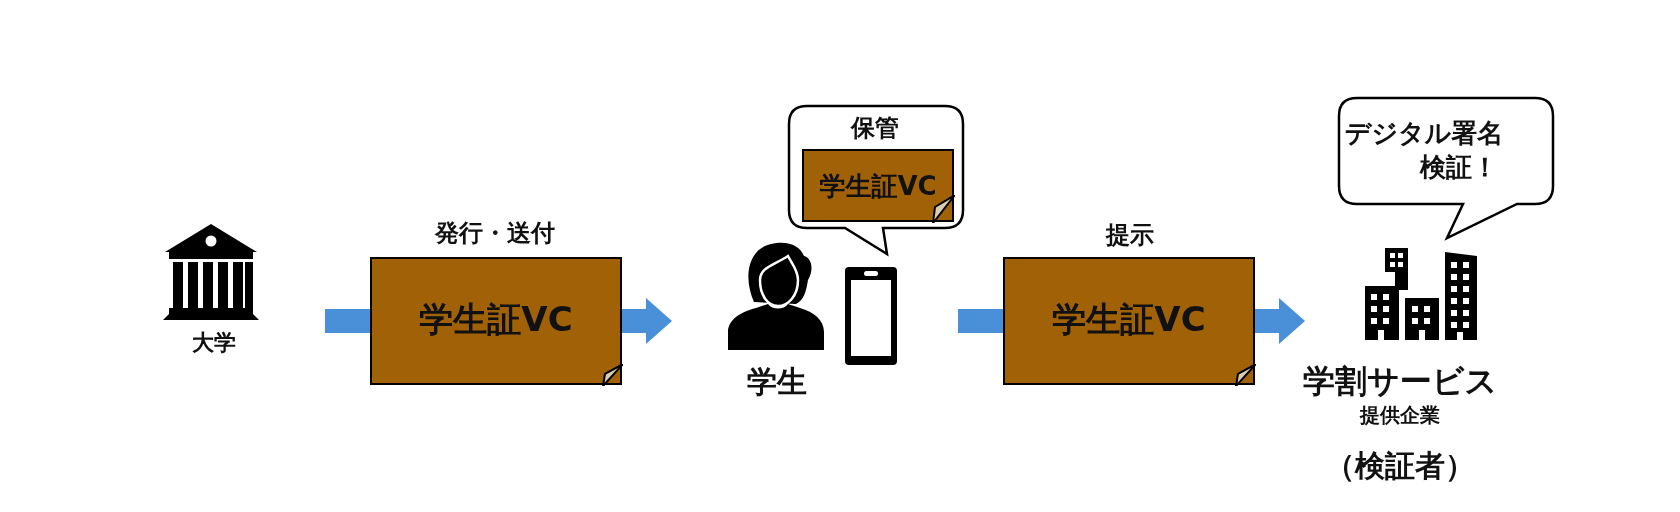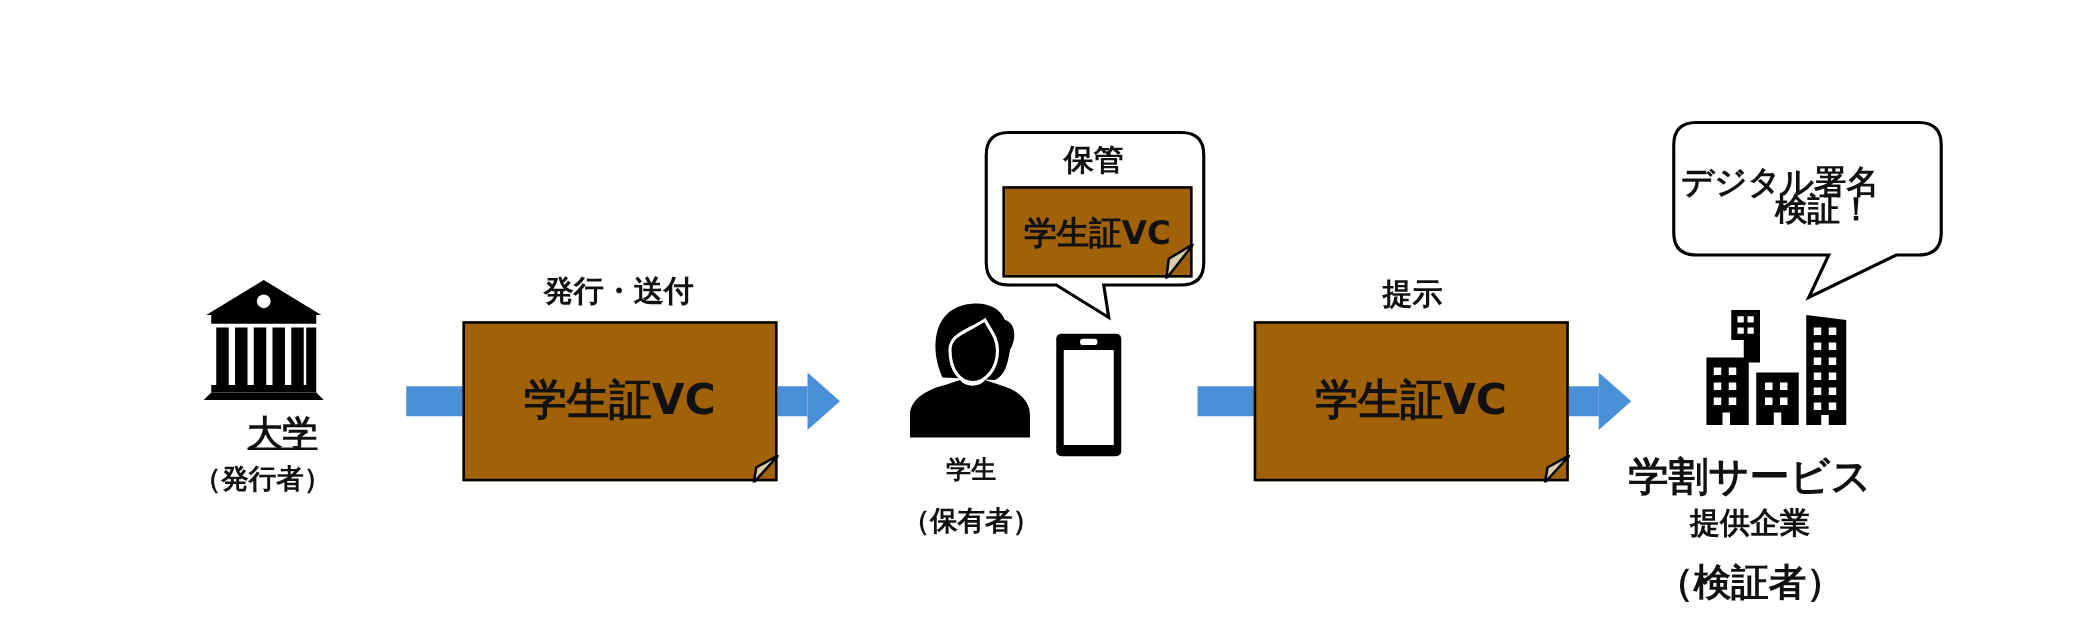--- a/index.html
+++ b/index.html
@@ -24,22 +24,21 @@
     <rect x="8" y="30" width="84" height="7" fill="#000"></rect>
     <rect x="12" y="40" width="10" height="46" fill="#000"></rect>
     <rect x="27" y="40" width="10" height="46" fill="#000"></rect>
     <rect x="42" y="40" width="10" height="46" fill="#000"></rect>
     <rect x="57" y="40" width="10" height="46" fill="#000"></rect>
     <rect x="72" y="40" width="10" height="46" fill="#000"></rect>
     <rect x="84" y="40" width="8" height="46" fill="#000"></rect>
     <rect x="8" y="86" width="84" height="6" fill="#000"></rect>
     <polygon points="2,98 8,92 92,92 98,98" fill="#000"></polygon>
   </svg>
-  <div class="abs label" style="left:16px; top:106px; width:110px; font-size:28px;text-decoration:underline;">大学</div>
-  <div class="abs label" style="left:-10px; top:146px; width:130px; font-size:22px;">（発行者）</div>
+  <div class="abs label" style="left:4px; top:106px; width:110px; font-size:22px;">大学</div>
 </div>
 
 <div class="arrow" style="left:325px; top:309px; width:48px; height:24px; background:#4a90d9;"></div>
 <div class="abs label" style="left:370px; top:217px; width:250px; font-size:24px;">発行・送付</div>
 <div class="vc-card" style="left:370px; top:257px; width:252px; height:128px;">
   <div class="vc-text" style="top:38px; font-size:34px;">学生証VC</div>
   <svg class="fold" style="right:-3px; bottom:-3px;" width="24" height="22" viewBox="0 0 24 22">
     <polygon points="24,0 4,22 6,10" fill="#d9cdb0" stroke="#000" stroke-width="2"></polygon>
   </svg>
 </div>
@@ -52,22 +51,21 @@
   <svg class="abs" style="left:6px; top:0;" width="100" height="112" viewBox="0 0 100 112">
     <path d="M28,62 C18,40 20,10 45,4 C62,0 74,6 78,16 C86,18 88,30 82,40 C80,52 78,60 70,64 Z" fill="#000"></path>
     <path d="M34,40 C34,28 46,26 62,16 C66,24 72,30 72,40 C72,56 62,66 52,66 C42,66 34,56 34,40 Z" fill="#000" stroke="#fff" stroke-width="2.5"></path>
     <path d="M2,110 L2,92 C2,80 14,72 30,68 L42,64 C46,70 58,70 62,64 L74,68 C88,72 98,80 98,92 L98,110 Z" fill="#000"></path>
   </svg>
   <svg class="abs" style="left:124px; top:26px;" width="54" height="100" viewBox="0 0 54 100">
     <rect x="1" y="1" width="52" height="98" rx="4" fill="#000"></rect>
     <rect x="7" y="14" width="40" height="76" fill="#fff"></rect>
     <rect x="20" y="5" width="14" height="5" rx="2.5" fill="#fff"></rect>
   </svg>
-  <div class="abs label" style="left:0; top:122px; width:114px; font-size:20px;">学生</div>
-  <div class="abs label" style="left:-10px; top:162px; width:134px; font-size:22px;">（保有者）</div>
+  <div class="abs label" style="left:0; top:122px; width:114px; font-size:30px;">学生</div>
 </div>
 
 <svg class="bubble" style="left:787px; top:104px;" width="180" height="156" viewBox="0 0 180 156">
   <path d="M20,2 L158,2 Q176,2 176,20 L176,106 Q176,124 158,124 L96,124 L100,150 L58,124 L20,124 Q2,124 2,106 L2,20 Q2,2 20,2 Z" fill="#fff" stroke="#000" stroke-width="2.5"></path>
 </svg>
 <div class="abs label" style="left:810px; top:112px; width:130px; font-size:24px;">保管</div>
 <div class="vc-card" style="left:802px; top:149px; width:152px; height:73px;">
   <div class="vc-text" style="top:18px; font-size:26px;">学生証VC</div>
   <svg class="fold" style="right:-3px; bottom:-3px;" width="26" height="28" viewBox="0 0 26 28">
     <polygon points="26,0 4,28 6,12" fill="#d9cdb0" stroke="#000" stroke-width="2"></polygon>
@@ -83,21 +81,21 @@
   </svg>
 </div>
 <svg class="arrow" style="left:1255px; top:298px;" width="50" height="46" viewBox="0 0 50 46">
   <rect x="0" y="11" width="24" height="24" fill="#4a90d9"></rect>
   <polygon points="24,0 50,23 24,46" fill="#4a90d9"></polygon>
 </svg>
 
 <svg class="bubble" style="left:1337px; top:96px;" width="220" height="146" viewBox="0 0 220 146">
   <path d="M20,2 L198,2 Q216,2 216,20 L216,90 Q216,108 198,108 L180,108 L110,142 L126,108 L20,108 Q2,108 2,90 L2,20 Q2,2 20,2 Z" fill="#fff" stroke="#000" stroke-width="2.5"></path>
 </svg>
-<div class="abs label" style="left:1337px; top:116px; width:174px; font-size:26px;margin-top:12px;">デジタル署名</div>
+<div class="abs label" style="left:1337px; top:116px; width:174px; font-size:26px;">デジタル署名</div>
 <div class="abs label" style="left:1337px; top:150px; width:244px; font-size:26px;">検証！</div>
 
 <svg class="abs" style="left:1365px; top:248px;" width="120" height="92" viewBox="0 0 120 92">
 
   <polygon points="20,0 43,0 43,42 30,42 30,24 20,24" fill="#000"></polygon>
   <rect x="25" y="5" width="5" height="5" fill="#fff"></rect>
     <rect x="33" y="5" width="5" height="5" fill="#fff"></rect>
   <rect x="25" y="14" width="5" height="5" fill="#fff"></rect>
     <rect x="33" y="14" width="5" height="5" fill="#fff"></rect>
 
@@ -126,14 +124,14 @@
     <rect x="98" y="38" width="6" height="6" fill="#fff"></rect>
   <rect x="86" y="50" width="6" height="6" fill="#fff"></rect>
     <rect x="98" y="50" width="6" height="6" fill="#fff"></rect>
   <rect x="86" y="62" width="6" height="6" fill="#fff"></rect>
     <rect x="98" y="62" width="6" height="6" fill="#fff"></rect>
   <rect x="86" y="74" width="6" height="6" fill="#fff"></rect>
     <rect x="98" y="74" width="6" height="6" fill="#fff"></rect>
   <rect x="92" y="84" width="6" height="8" fill="#fff"></rect>
 </svg>
 <div class="abs label" style="left:1300px; top:360px; width:200px; font-size:32px;text-align:center;">学割サービス</div>
-<div class="abs label" style="left:1300px; top:402px; width:200px; font-size:24px;">提供企業</div>
+<div class="abs label" style="left:1300px; top:402px; width:200px; font-size:20px;">提供企業</div>
 <div class="abs label" style="left:1310px; top:446px; width:180px; font-size:30px;">（検証者）</div>
 
 </body></html>

